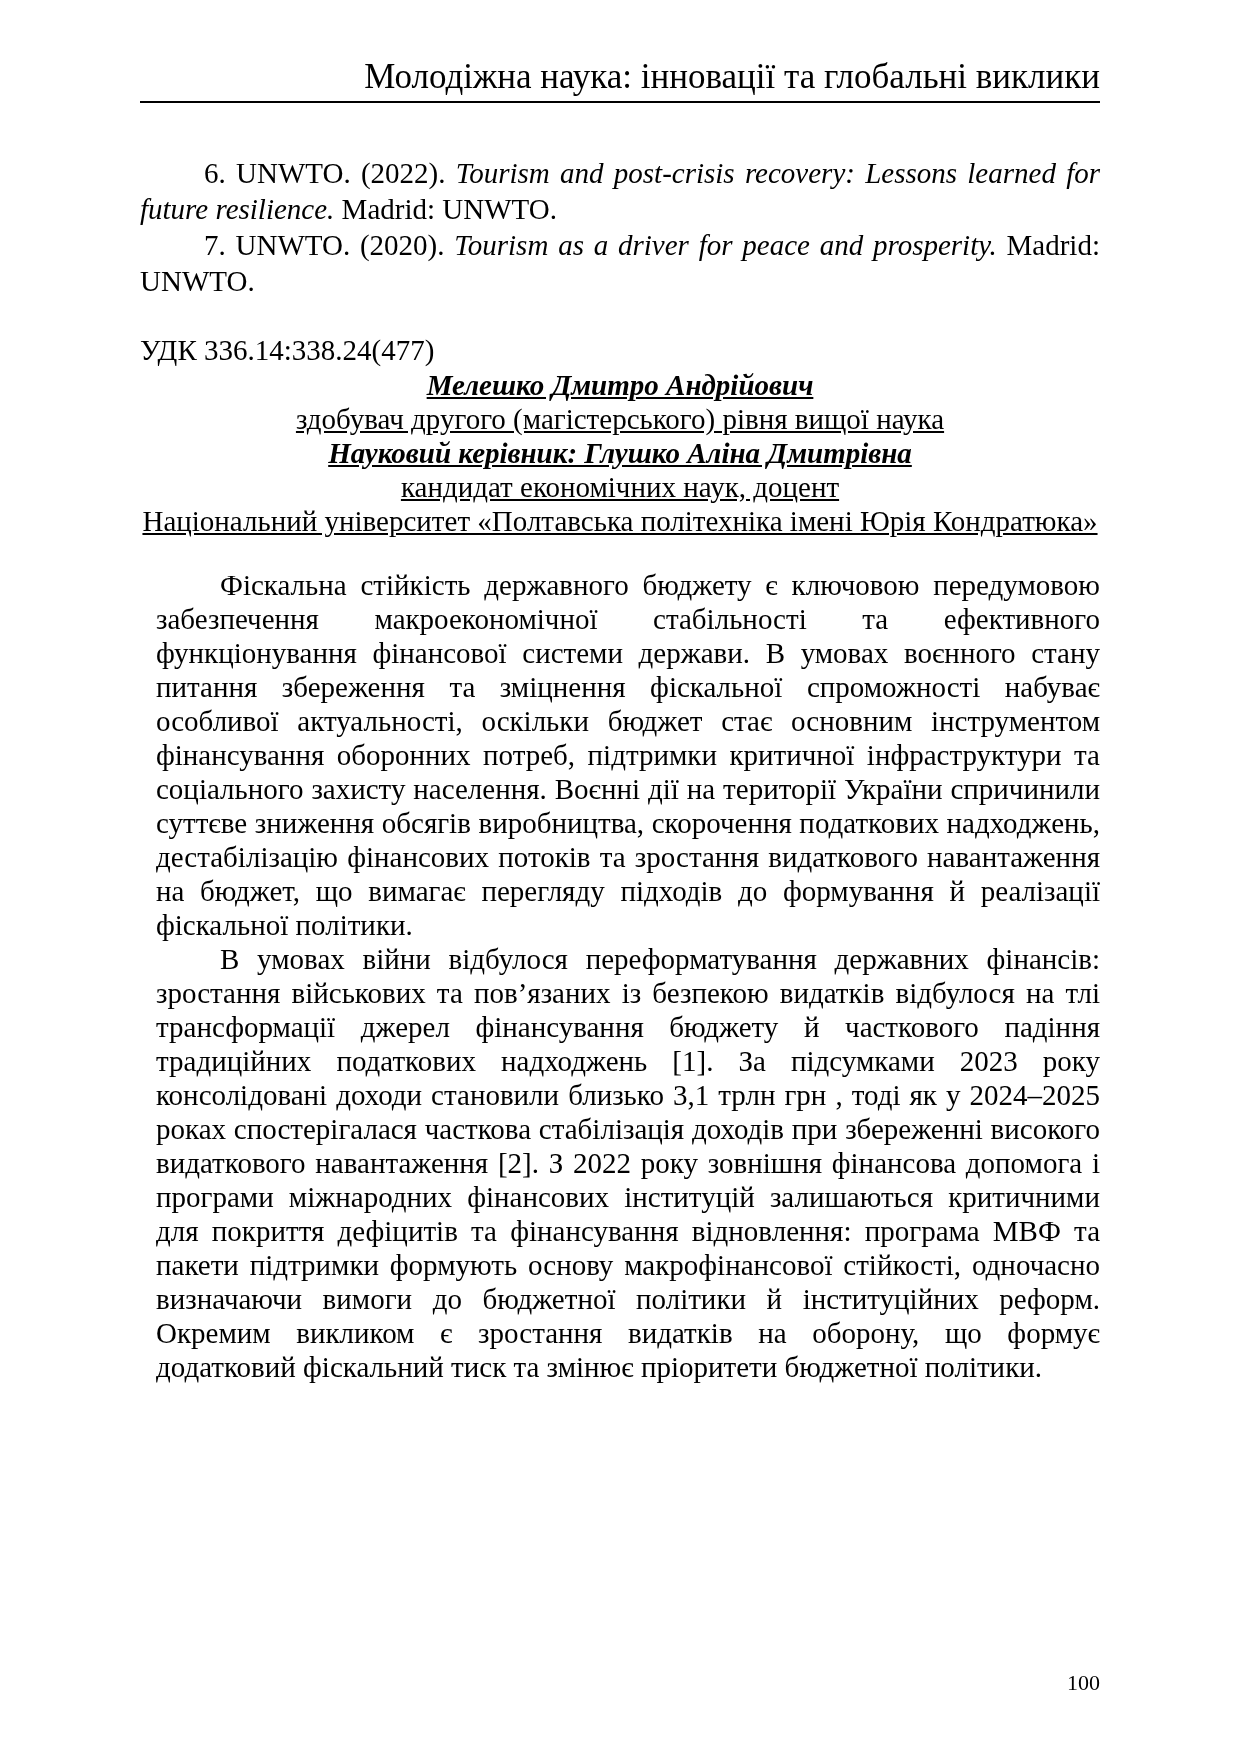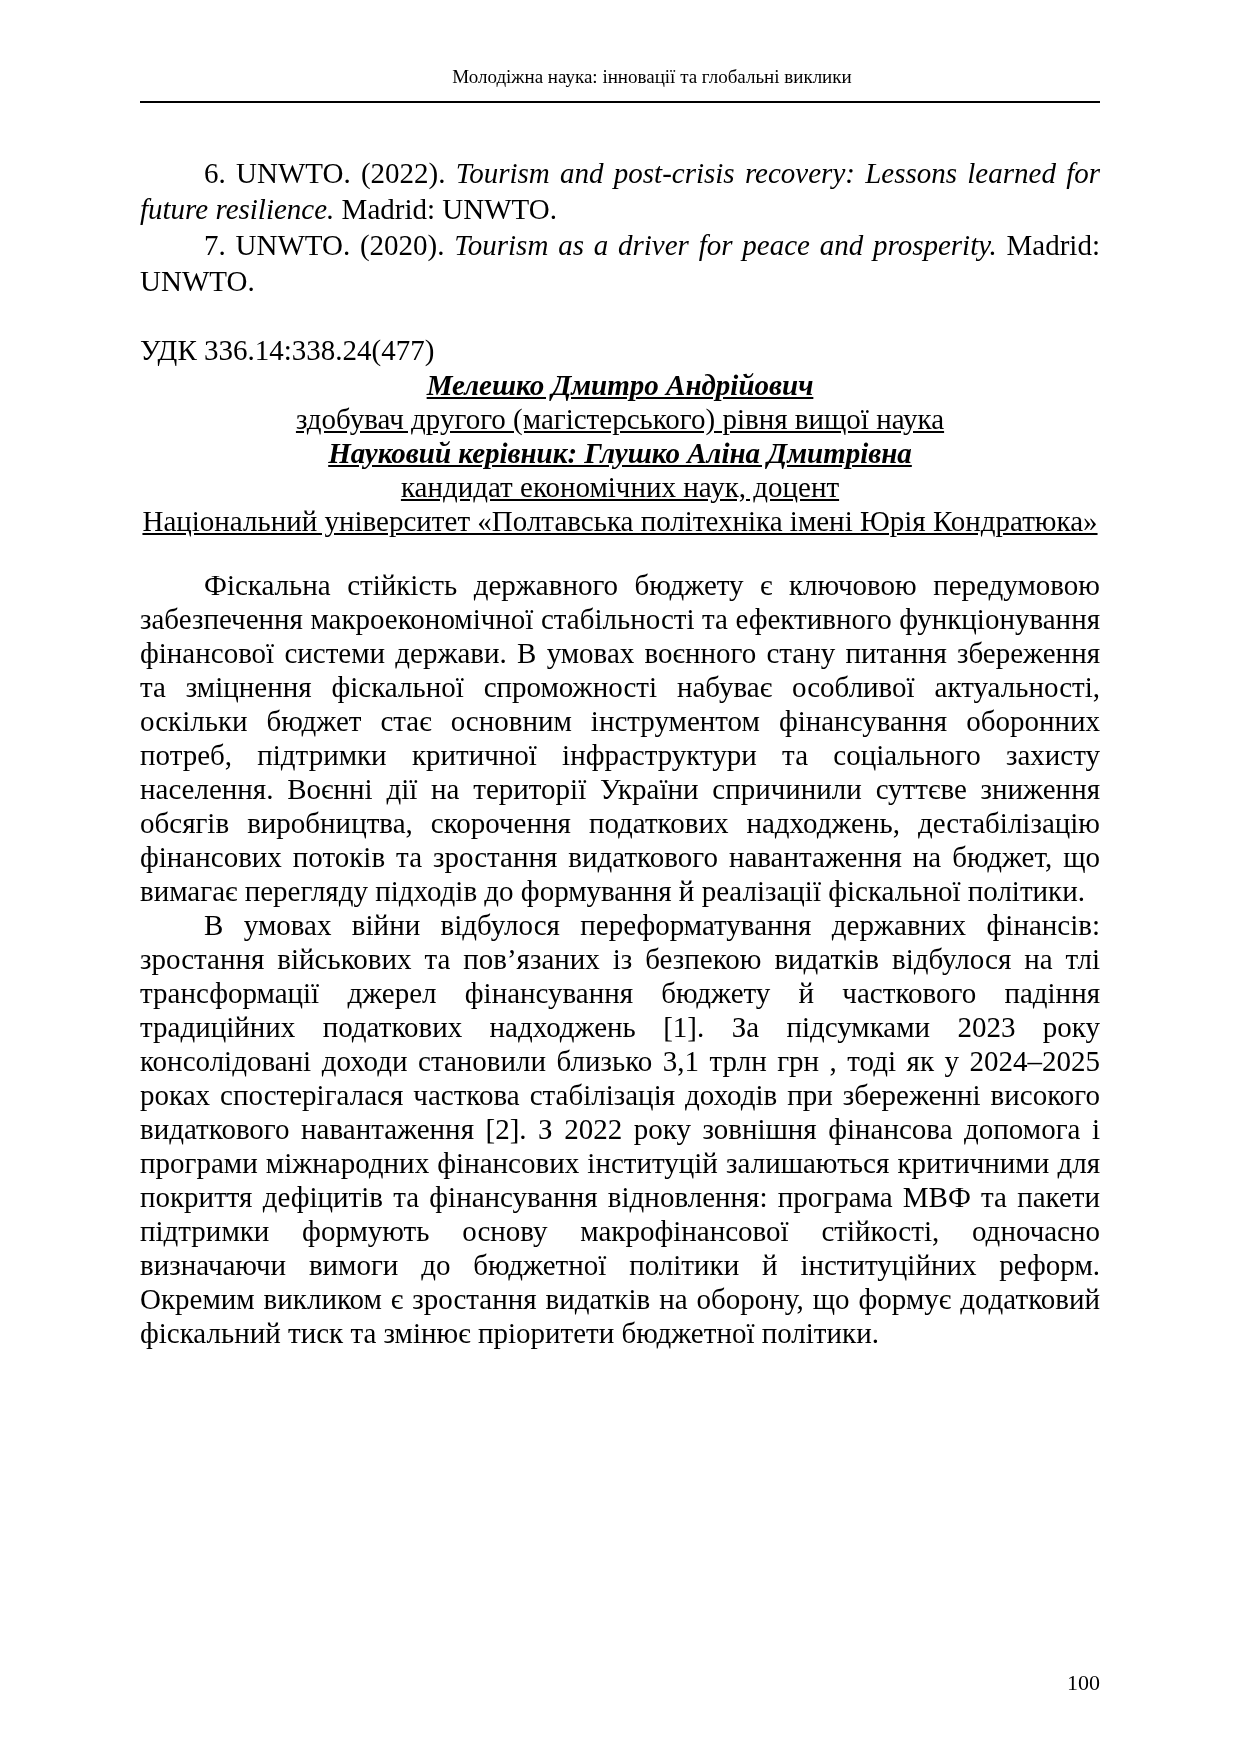--- a/index.html
+++ b/index.html
@@ -14,24 +14,24 @@
     box-sizing: border-box;
     padding: 60px 140px 0 140px;
     background: #ffffff;
     color: #000000;
     font-family: "Liberation Serif", "DejaVu Serif", serif;
     font-size: 29px;
     overflow: hidden;
   }
   
   .running-header-text {
-    font-size: 19px;
+    font-size: 35px;
     line-height: 34px;
     padding-left: 64px;
-    text-align: center;
+    text-align: right;
   }
   .header-rule {
     height: 0;
     border-bottom: 2px solid #000000;
     margin-top: 7px;
   }
   
   .refs {
     margin-top: 52px;
   }
@@ -61,21 +61,21 @@
   }
   
   .title {
     margin: 26px 0 0 0;
     text-align: center;
     font-size: 30px;
     font-weight: bold;
     line-height: 40px;
   }
   
-  .body { margin-top: 30px; }
+  .body { margin-top: 30px; margin-left: 16px; }
   .body p {
     margin: 0;
     text-indent: 64px;
     text-align: justify;
     line-height: 34px;
   }
   
   .pagenum {
     position: absolute;
     right: 140px;

